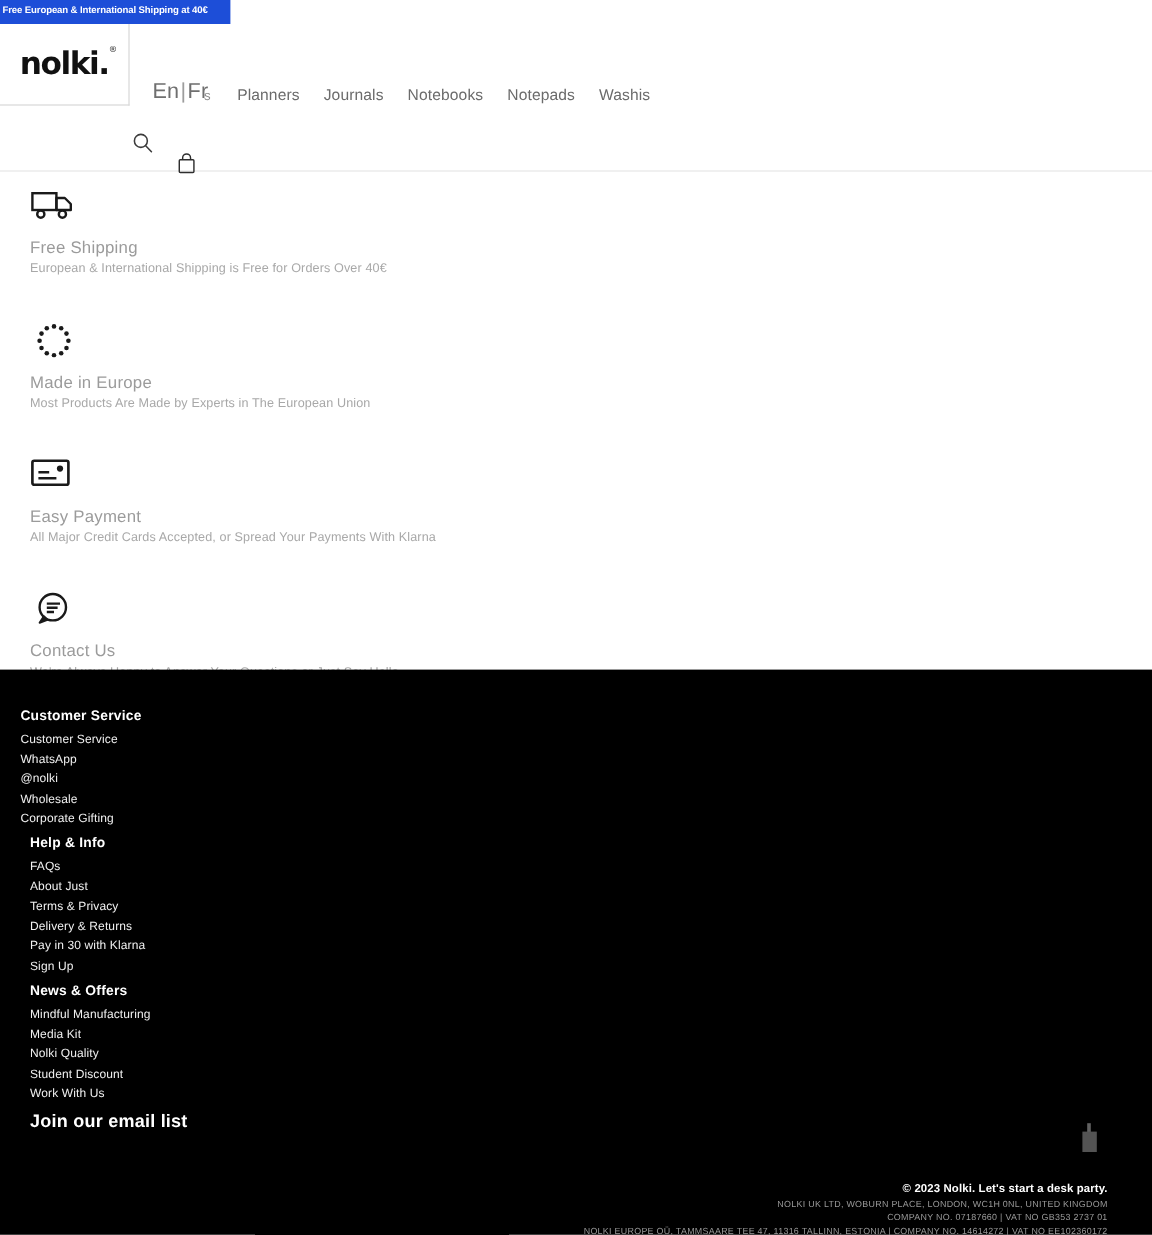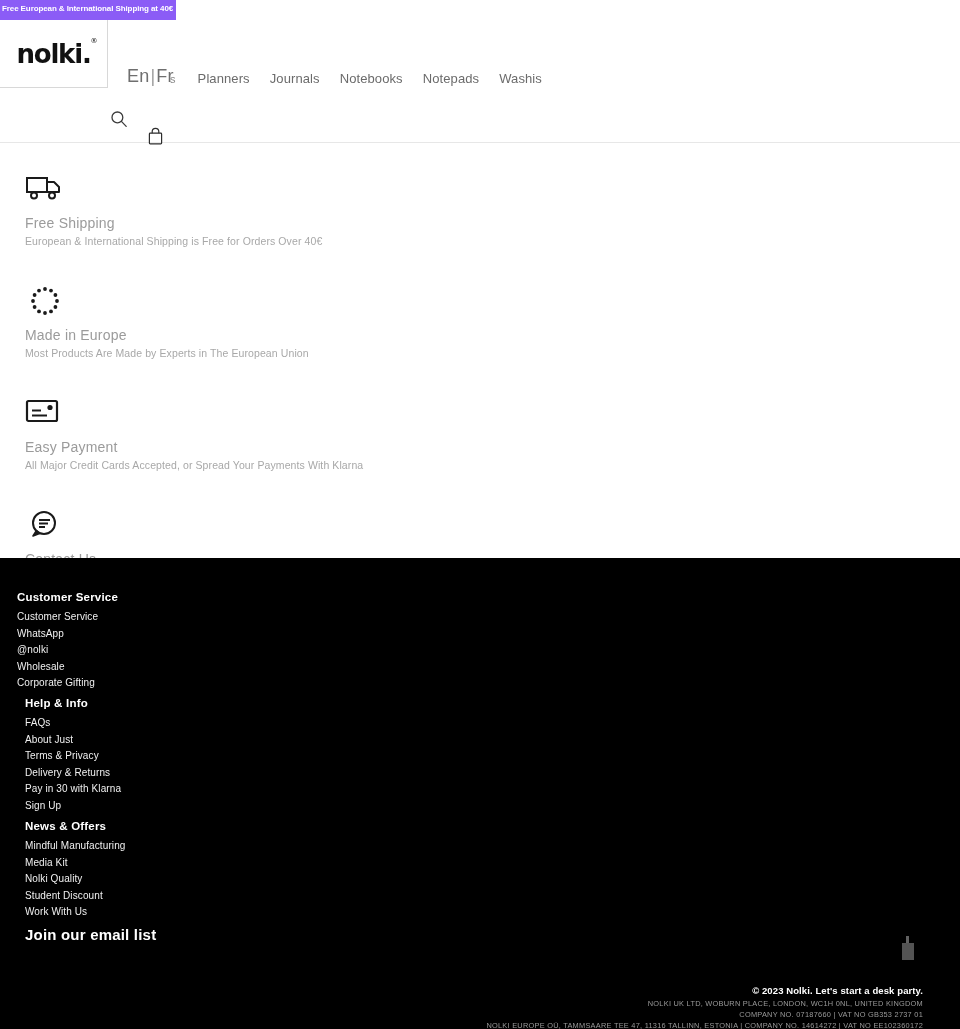--- a/index.html
+++ b/index.html
@@ -10,23 +10,23 @@
     background: #ffffff;
     font-family: "Liberation Sans", sans-serif;
     overflow: hidden;
     position: relative;
   }
 
   
   .announce-bar {
     position: absolute;
     top: 0; left: 0;
-    width: 176px;
+    width: 192px;
     height: 20px;
-    background: #8b5cf6;
+    background: #1d4ed8;
     overflow: hidden;
   }
   .announce-msg {
     position: absolute;
     top: 4px;
     left: 2px;
     white-space: nowrap;
     font-size: 8px;
     font-weight: bold;
     color: #ffffff;
@@ -114,21 +114,21 @@
     position: absolute;
     top: 107px;
     left: 147px;
     width: 17px; height: 19px;
   }
   .icon-svg { display: block; }
 
   
   .features {
     position: absolute;
-    top: 173px;
+    top: 156px;
     left: 25px;
     width: 500px;
   }
   .feature { margin-bottom: 37px; }
   .feature-icon { height: 36px; margin-bottom: 5px; display: block; }
   .feature-title {
     font-size: 14px;
     color: #9b9b9b;
     letter-spacing: 0.2px;
     line-height: 18px;

